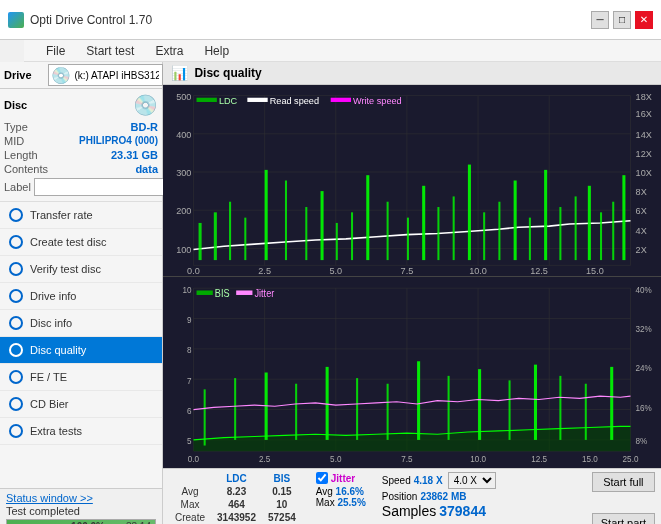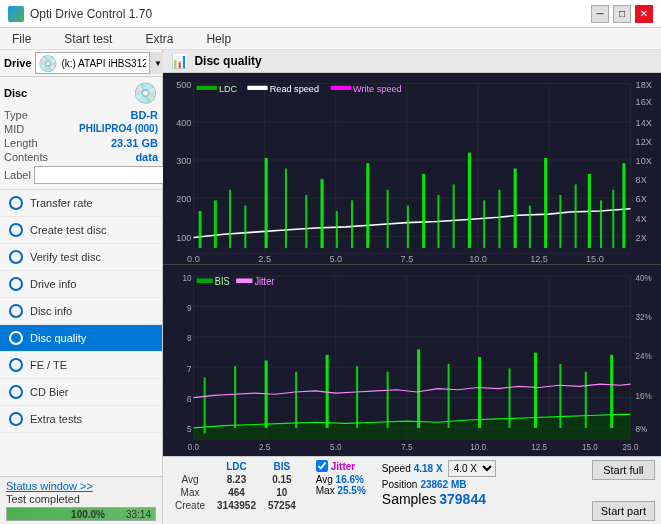--- a/index.html
+++ b/index.html
@@ -1,28 +1,28 @@
 <!DOCTYPE html>
 <html><head>
   <meta charset="utf-8">
   <style>
     * { box-sizing: border-box; margin: 0; padding: 0; }
     body { font-family: 'Segoe UI', Tahoma, sans-serif; font-size: 11px; background: #f0f0f0; width: 661px; height: 524px; overflow: hidden; }
     
     
-    .title-bar { background: #fff; display: flex; align-items: center; justify-content: space-between; padding: 4px 8px; border-bottom: 1px solid #ccc; height: 28px; }
+    .title-bar { background: #fff; display: flex; align-items: center; justify-content: space-between; padding: 4px 8px; border-bottom: 1px solid #ccc; height: 40px; }
     .title-bar-left { display: flex; align-items: center; gap: 6px; }
     .title-bar-icon { width: 16px; height: 16px; background: linear-gradient(135deg, #2196F3, #4CAF50); border-radius: 2px; }
     .title-text { font-size: 12px; font-weight: normal; color: #333; }
     .title-controls { display: flex; gap: 4px; }
     .title-btn { width: 18px; height: 18px; border: 1px solid #aaa; background: #e0e0e0; cursor: pointer; display: flex; align-items: center; justify-content: center; font-size: 10px; }
     .title-btn.close { background: #e81123; color: white; border-color: #e81123; }
     
     
-    .menu-bar { background: #f5f5f5; display: flex; gap: 17px; padding: 2px 4px; border-bottom: 1px solid #ddd; height: 22px; align-items: center; }
+    .menu-bar { background: #f5f5f5; display: flex; gap: 5px; padding: 2px 14px; border-bottom: 1px solid #ddd; height: 22px; align-items: center; margin-left: 24px; }
     .menu-item { padding: 2px 8px; cursor: pointer; font-size: 12px; color: #333; }
     
     
     .main-layout { display: flex; height: calc(524px - 28px - 22px); }
     
     
     .left-panel { width: 163px; background: #f5f5f5; border-right: 1px solid #ccc; display: flex; flex-direction: column; flex-shrink: 0; }
     
     
     .disc-section { padding: 4px; border-bottom: 1px solid #ddd; }
@@ -72,21 +72,21 @@
     .stats-table { font-size: 10px; }
     .stats-table table { border-collapse: collapse; }
     .stats-table td { padding: 1px 6px; text-align: center; color: #333; }
     .stats-table th { padding: 1px 6px; text-align: center; font-weight: bold; color: #0066cc; font-size: 10px; }
     .stats-value-blue { color: #0066cc; font-weight: bold; }
     
     .action-btns { display: flex; flex-direction: column; gap: 21px; margin-left: auto; }
     .action-btn { padding: 3px 8px; font-size: 11px; background: #e0e0e0; border: 1px solid #aaa; cursor: pointer; white-space: nowrap; }
 
     
-    .drive-full-header { display: flex; align-items: center; padding: 2px 4px; border-bottom: 1px solid #ccc; gap: 3px; background: #f5f5f5; flex-shrink: 0; }
+    .drive-full-header { display: flex; align-items: center; padding: 2px 4px; border-bottom: 1px solid #ccc; gap: 16px; background: #f5f5f5; flex-shrink: 0; }
     .drive-combo { display: flex; align-items: center; gap: 2px; flex: 1; }
     .drive-combo-box { display: flex; align-items: center; border: 1px solid #aaa; background: white; padding: 1px 3px; flex: 1; height: 22px; font-size: 11px; gap: 3px; }
     .drive-combo-arrow { width: 16px; height: 22px; background: #e0e0e0; border-left: 1px solid #aaa; display: flex; align-items: center; justify-content: center; cursor: pointer; font-size: 8px; }
   </style>
 </head>
 <body>
 
 <div class="title-bar">
   <div class="title-bar-left">
     <div class="title-bar-icon"></div>

